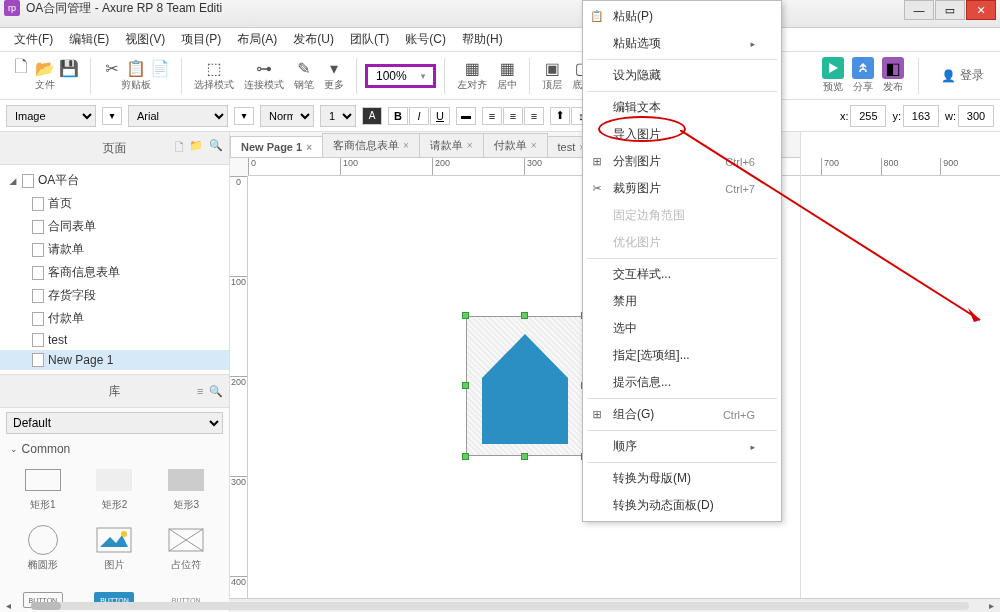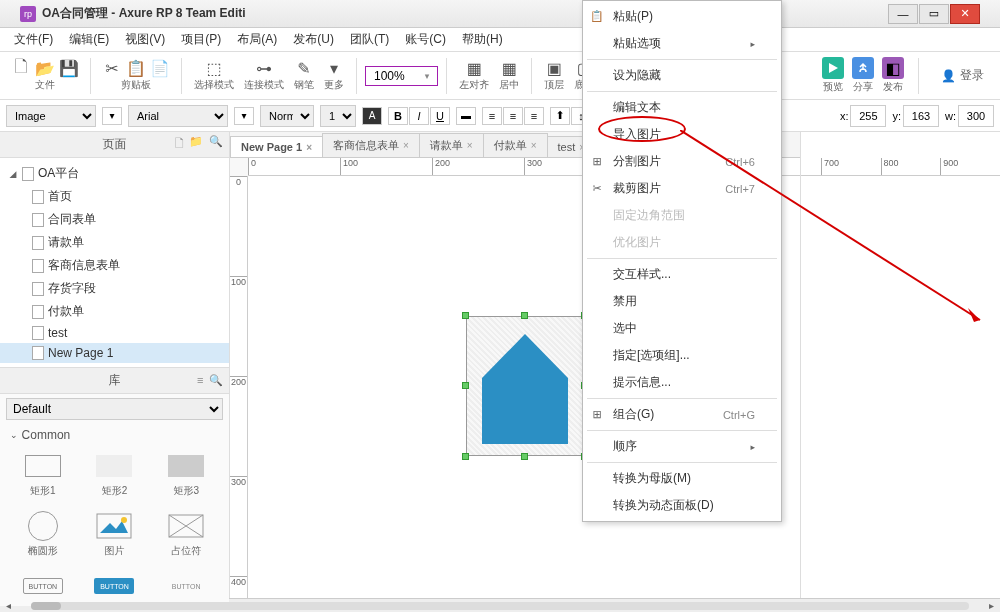--- a/index.html
+++ b/index.html
@@ -1,36 +1,36 @@
 <!DOCTYPE html>
 <html><head>
 <meta charset="utf-8">
 <style>
 * { margin: 0; padding: 0; box-sizing: border-box; font-family: "Microsoft YaHei", Arial, sans-serif; }
 body { width: 1000px; height: 612px; background: #f0f0f0; overflow: hidden; position: relative; }
 
-.titlebar { height: 28px; background: linear-gradient(#f5f5f5, #e8e8e8); display: flex; align-items: center; padding: 0 20px; border-bottom: 1px solid #ccc; }
+.titlebar { height: 28px; background: linear-gradient(#f5f5f5, #e8e8e8); display: flex; padding: 0 4px; border-bottom: 1px solid #ccc; }
 .titlebar .app-icon { width: 16px; height: 16px; background: #a04abf; border-radius: 2px; margin-right: 6px; font-size:9px; color:#fff; text-align:center; line-height:16px; }
-.titlebar .title { font-size: 12px; color: #333; flex: 1; font-weight: bold; }
+.titlebar .title { font-size: 12px; color: #333; flex: 1; }
 .win-controls { display: flex; }
 .win-btn { width: 30px; height: 20px; display: flex; align-items: center; justify-content: center; font-size: 11px; }
 .win-btn.min { background: #e8e8e8; border:1px solid #bbb; margin-right:1px;}
 .win-btn.max { background: #e8e8e8; border:1px solid #bbb; margin-right:1px;}
 .win-btn.close { background: #e04b3e; color: #fff; border:1px solid #b02a1f;}
 
 .menubar { height: 24px; background: #fff; display: flex; align-items: center; padding: 0 6px; border-bottom: 1px solid #ddd; }
 .menubar .mitem { font-size: 12px; color: #333; padding: 0 8px; cursor: pointer; }
 
 .toolbar { height: 48px; background: #fff; display: flex; align-items: center; padding: 0 8px; border-bottom: 1px solid #ddd; gap: 2px; }
 .tool-group { display: flex; flex-direction: column; align-items: center; gap:1px; padding: 0 4px; }
 .tool-icons { display: flex; gap: 6px; align-items: center; }
 .tool-label { font-size: 10px; color: #666; }
 .tool-ico { width: 18px; height: 18px; display:flex; align-items:center; justify-content:center; color:#555; }
 .vdivider { width:1px; height:36px; background:#ddd; margin: 0 6px; }
-.zoom-box { border:1px solid #a21caf; padding: 2px 8px; font-size:12px; display:flex; align-items:center; gap:20px; }
+.zoom-box { border:3px solid #a21caf; padding: 2px 8px; font-size:12px; display:flex; align-items:center; gap:14px; }
 .right-tools { margin-left: auto; display: flex; gap: 8px; align-items:center; }
 .rt-col { display:flex; flex-direction:column; align-items:center; gap:1px; }
 .rt-ico { width:22px; height:22px; border-radius:3px; display:flex; align-items:center; justify-content:center; }
 .rt-preview { background:#25b89a; }
 .rt-share { background:#4a90e2; }
 .rt-publish { background:#9b59b6; }
 .rt-label { font-size:10px; color:#666; }
 .login-btn { display:flex; align-items:center; gap:4px; font-size:12px; color:#666; padding:0 8px; }
 
 .propbar { height: 32px; background: #fff; display: flex; align-items: center; padding: 0 6px; border-bottom: 1px solid #ddd; gap: 6px; }
@@ -41,21 +41,21 @@
 .propbar .sel-size { width: 36px; }
 .color-box { width: 20px; height: 18px; border:1px solid #ccc; display:flex; align-items:center; justify-content:center; font-size:10px; }
 .fmt-btn { width: 20px; height: 18px; border:1px solid #ccc; display:flex; align-items:center; justify-content:center; font-size:11px; cursor:pointer; }
 .fmt-group { display:flex; gap:1px; }
 .coord-box { display:flex; align-items:center; gap:2px; font-size:11px; }
 .coord-box input { width: 36px; text-align:center; }
 
 .main { display: flex; height: calc(100% - 132px - 14px); background: #fff; }
 
 .left-panel { width: 230px; background: #fafafa; border-right: 1px solid #ddd; display:flex; flex-direction:column; }
-.panel-header { height: 26px; display:flex; align-items:center; padding: 9px 8px; font-size:12px; color:#555; background:#f0f0f0; border-bottom:1px solid #ddd; justify-content:center; position:relative; }
+.panel-header { height: 26px; display:flex; align-items:center; padding: 16px 8px; font-size:12px; color:#555; background:#f0f0f0; border-bottom:1px solid #ddd; justify-content:center; position:relative; }
 .panel-header .ph-icons { position:absolute; right:6px; display:flex; gap:6px; font-size:11px; color:#888;}
 
 .tree { flex: 0 0 auto; padding: 4px 0; background:#fff; }
 .tree-item { display:flex; align-items:center; gap:4px; padding: 3px 8px; font-size:12px; color:#333; cursor:pointer; }
 .tree-item .tri { width:10px; text-align:center; color:#666; font-size:9px; }
 .tree-item .pg-ico { width:12px; height:14px; border:1px solid #aaa; background:#fff; display:inline-block; }
 .tree-item.indent { padding-left: 32px; }
 .tree-item.selected { background: #d6e9f8; }
 
 .lib-panel { border-top:1px solid #ddd; flex:1; display:flex; flex-direction:column; background:#fafafa; }

